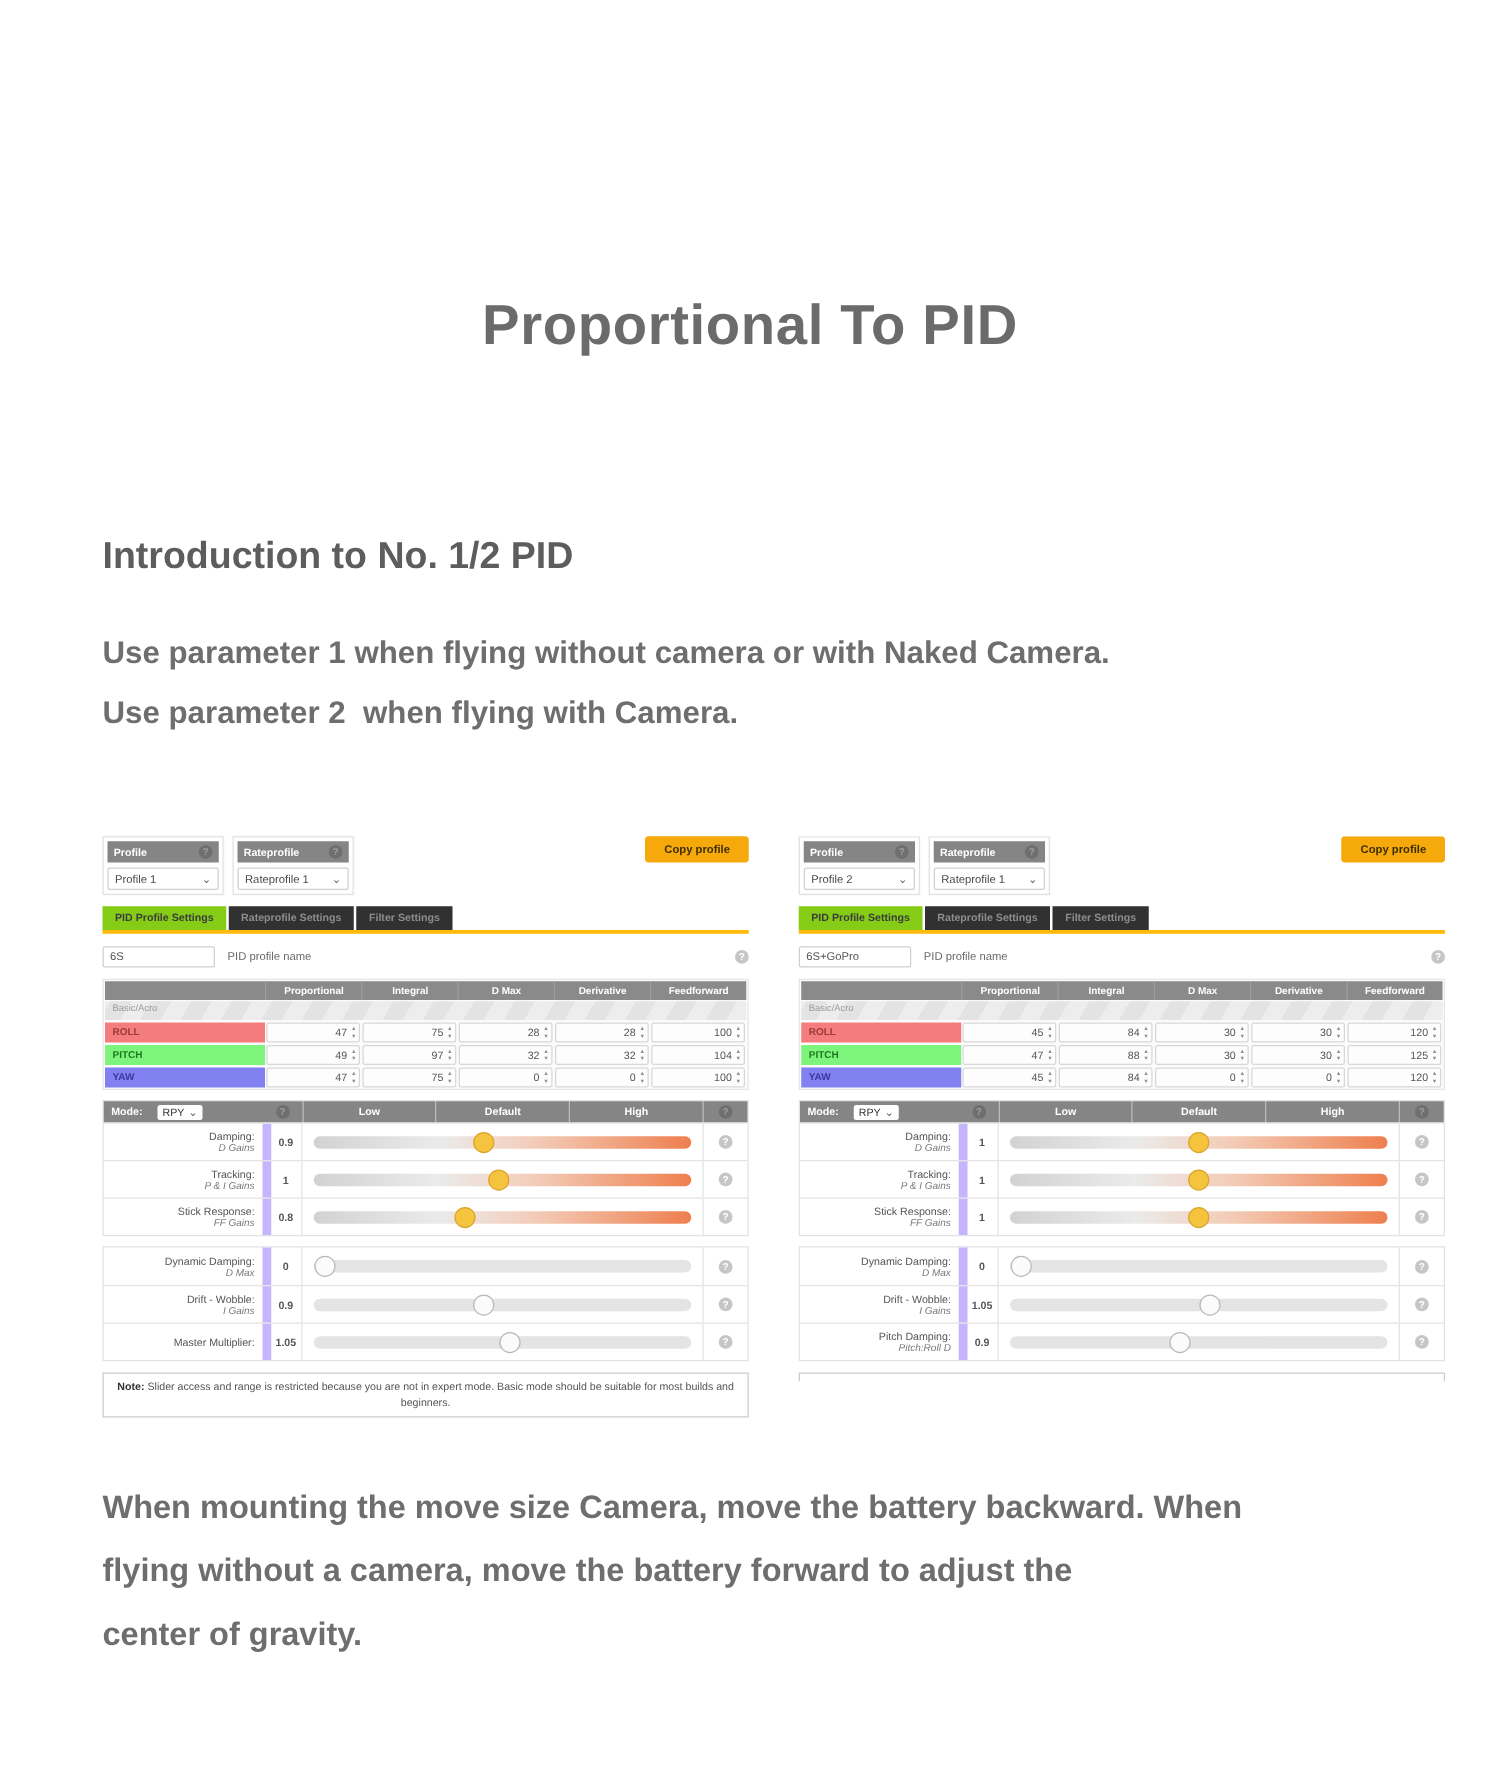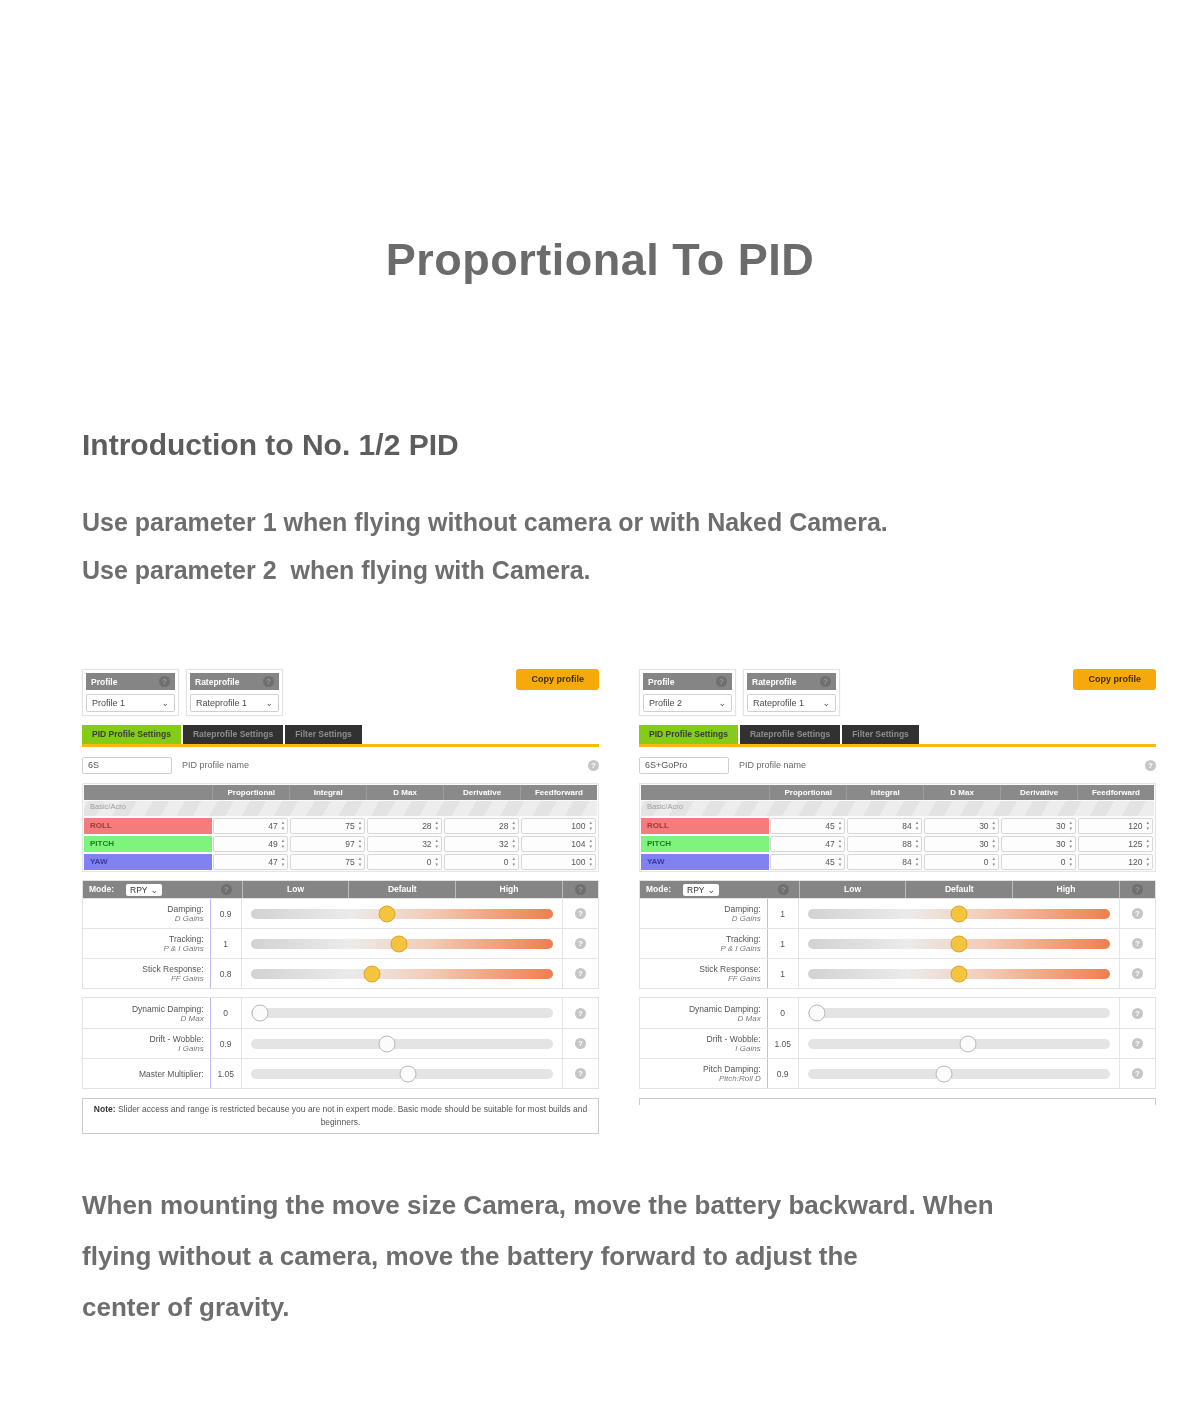--- a/index.html
+++ b/index.html
@@ -80,21 +80,21 @@
   .shc { flex:1; text-align:center; font-weight:bold; border-left:1px solid rgba(255,255,255,.45); line-height:17px; }
   .sl-head-help { width:7%; border-left:1px solid rgba(255,255,255,.45); display:flex;
     justify-content:center; align-items:center; align-self:stretch; }
   .sl-row { display:flex; align-items:center; min-height:30px; }
   .slider-block .sl-row { border-top:1px solid #e4e4e4; }
   .slider-block.secondary .sl-row:first-child { border-top:none; }
   .sl-label { width:24.6%; text-align:right; padding-right:6px; }
   .sl-main { font-size:8.5px; color:#555; }
   .sl-sub { font-size:8px; font-style:italic; color:#7a7a7a; }
   .sl-val { width:6.2%; align-self:stretch; display:flex; align-items:center; justify-content:center;
-    border-left:1px solid #c4b5fd; border-right:1px solid #e4e4e4; font-size:8.5px; }
+    border-left:7px solid #c4b5fd; border-right:1px solid #e4e4e4; font-size:8.5px;font-weight:bold; }
   .sl-track-wrap { flex:1; position:relative; align-self:stretch; }
   .sl-track { position:absolute; left:9px; right:9px; top:50%; margin-top:-5px; height:10px; border-radius:5px; }
   .sl-track.active { background:linear-gradient(90deg,#d2d2d2 0%,#ebebeb 33%,#f3cdb9 58%,#ee7f4e 100%); }
   .sl-track.disabled { background:#e4e4e4; }
   .sl-knob { position:absolute; top:50%; width:17px; height:17px; border-radius:50%;
     transform:translate(-50%,-50%); }
   .sl-knob.filled { background:#f4c43e; border:1px solid #dda32b; }
   .sl-knob.hollow { background:#fbfbfb; border:1px solid #b9b9b9; }
   .sl-help { width:7%; align-self:stretch; border-left:1px solid #e4e4e4;
     display:flex; align-items:center; justify-content:center; }

